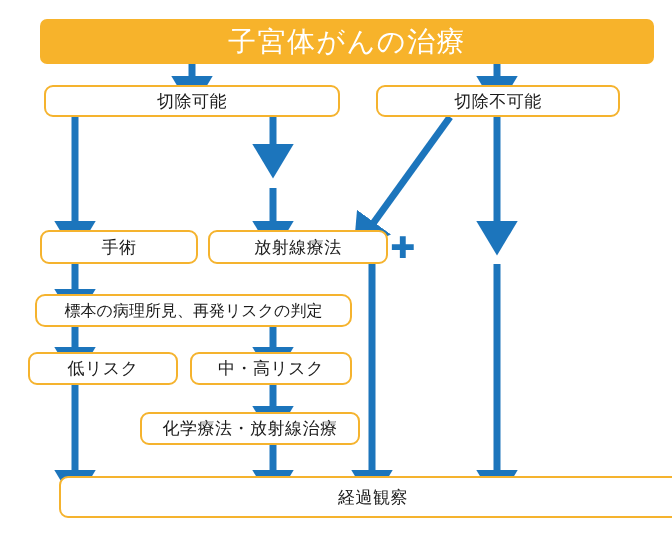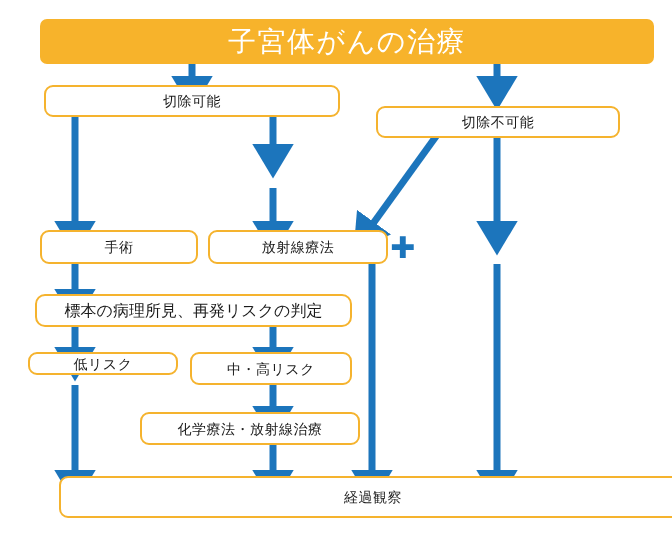--- a/index.html
+++ b/index.html
@@ -20,21 +20,21 @@
   .node {
     position: absolute;
     box-sizing: border-box;
     display: flex;
     align-items: center;
     justify-content: center;
     background: #ffffff;
     border: 2px solid #F5B32E;
     border-radius: 9px;
     color: #1a1a1a;
-    font-size: 14px;
+    font-size: 17px;
     line-height: 1;
     letter-spacing: 0.5px;
     white-space: nowrap;
     z-index: 3;
   }
   .node.header {
     background: #F7B32B;
     border: none;
     border-radius: 7px;
     color: #ffffff;
@@ -106,33 +106,33 @@
 
     <line x1="372" y1="264" x2="372" y2="473" stroke="#1C75BC" stroke-width="7" marker-end="url(#ah)"></line>
 
     <line x1="497" y1="264" x2="497" y2="473" stroke="#1C75BC" stroke-width="7" marker-end="url(#ah)"></line>
   </svg>
 
   <div class="node header" style="left:40px; top:19px; width:614px; height:45px;">子宮体がんの治療</div>
 
   <div class="node" style="left:44px; top:85px; width:296px; height:32px;">切除可能</div>
 
-  <div class="node" style="left:376px; top:85px; width:244px; height:32px;margin-top:21px;">切除不可能</div>
+  <div class="node" style="left:376px; top:85px; width:244px; height:32px;">切除不可能</div>
 
 
   <div class="node" style="left:40px; top:230px; width:158px; height:34px;">手術</div>
 
   <div class="node" style="left:208px; top:230px; width:180px; height:34px;">放射線療法</div>
 
   <div class="plus" style="left:390px; top:233px;">✚</div>
 
 
   <div class="node wide-label" style="left:35px; top:294px; width:317px; height:33px;">標本の病理所見、再発リスクの判定</div>
 
-  <div class="node" style="left:28px; top:352px; width:150px; height:23px;">低リスク</div>
+  <div class="node" style="left:28px; top:352px; width:150px; height:33px;">低リスク</div>
 
   <div class="node" style="left:190px; top:352px; width:162px; height:33px;">中・高リスク</div>
 
   <div class="node" style="left:140px; top:412px; width:220px; height:33px;">化学療法・放射線治療</div>
 
   <div class="node" style="left:22px; top:476px; width:628px; height:42px;margin-left:37px;">経過観察</div>
 
 </div>
 
 </body></html>

